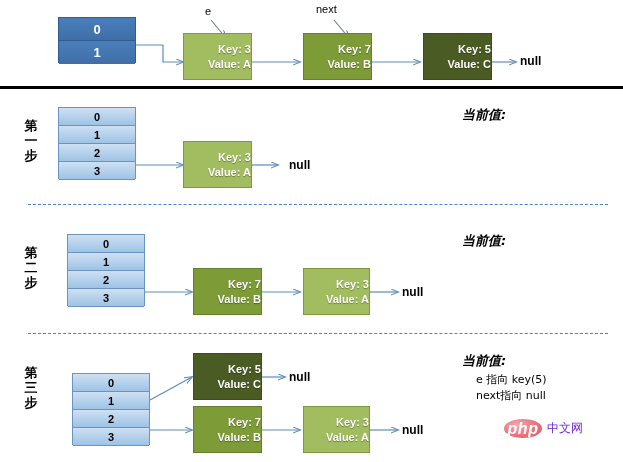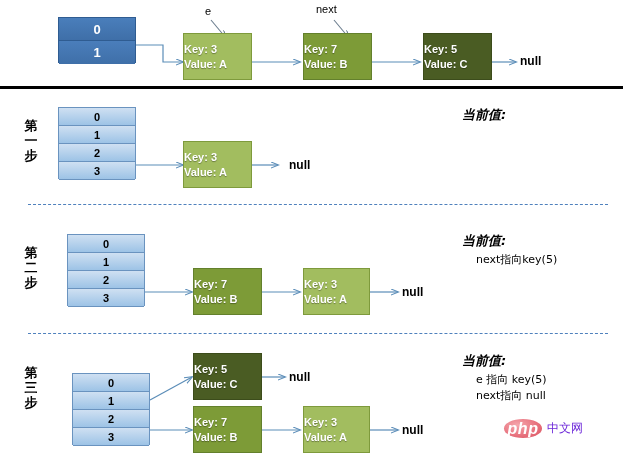--- a/index.html
+++ b/index.html
@@ -29,21 +29,21 @@
   .table.light .cell{
     background:linear-gradient(#cfe0f2,#9dc3e6);
     color:#000000;
     font-size:11px;
     border-bottom:1px solid #6a93bf;
   }
 
   
   .node{
     position:absolute;box-sizing:border-box;
-    display:flex;flex-direction:column;align-items:flex-start;justify-content:center;
+    display:flex;flex-direction:column;align-items:flex-end;justify-content:center;
     color:#ffffff;font-weight:bold;font-size:11px;line-height:15px;
     text-shadow:0 1px 1px rgba(0,0,0,.35);
   }
   .node.light{background:#a2bd5f;border:1px solid #7e9a3c;}
   .node.mid{background:#7d9b37;border:1px solid #63802c;}
   .node.dark{background:#4a5c23;border:1px solid #3c4c1b;}
   .node span{display:block;white-space:nowrap;}
 
   
   .nulltxt{position:absolute;font-weight:bold;font-size:12px;color:#000;}
@@ -193,21 +193,20 @@
     <span>Value: B</span>
   </div>
   <div class="node light" style="left:303px;top:268px;width:67px;height:47px;">
     <span>Key: 3</span>
     <span>Value: A</span>
   </div>
   <div class="nulltxt" style="left:402px;top:285px;">null</div>
 
   <div class="note" style="left:462px;top:232px;">
     <div class="hd">当前值:</div>
-    <div class="ln">next指向key(5)</div>
   </div>
 
   <div class="rule-dash" style="top:333px;"></div>
 
   <div class="steplabel" style="left:20px;top:365px;">
     <i>第</i>
     <i>三</i>
     <i>步</i>
   </div>
 

